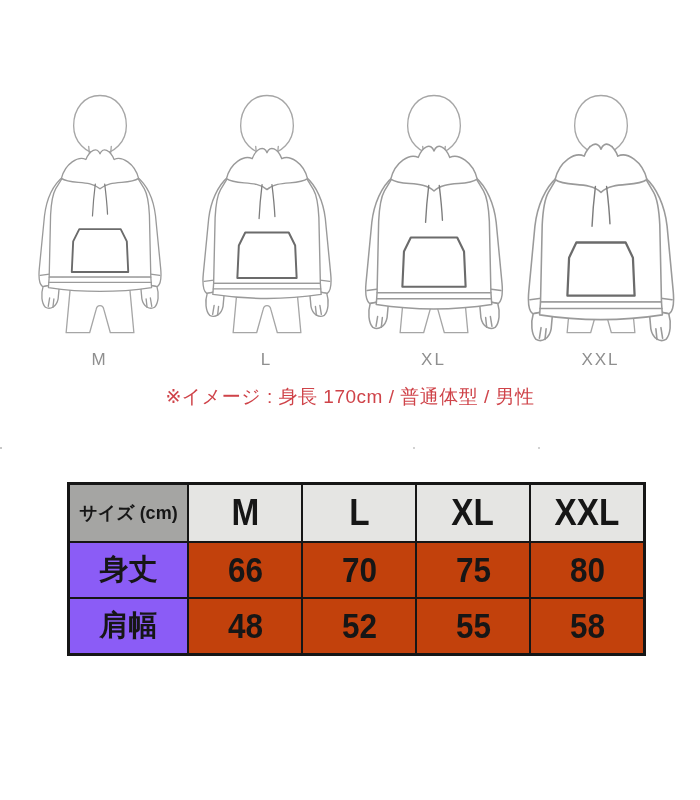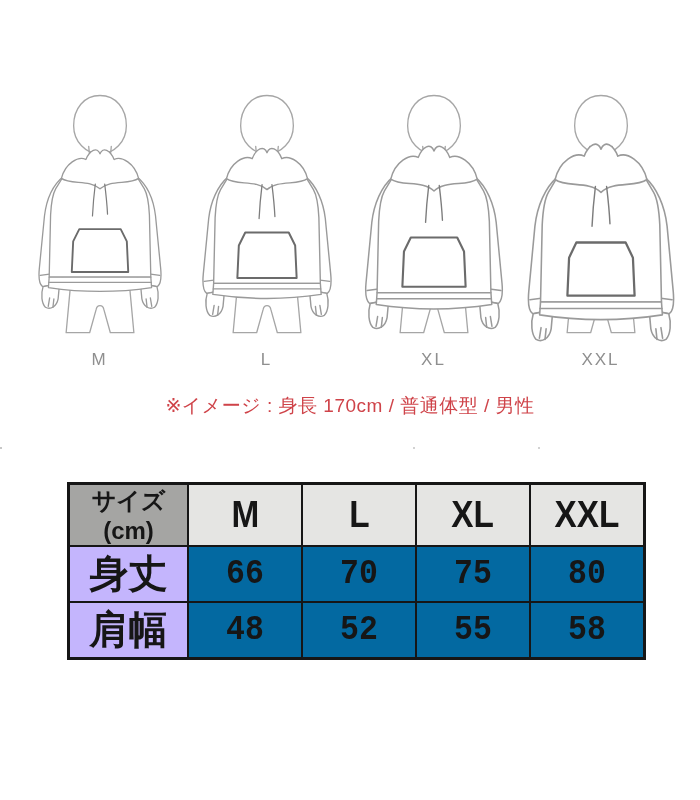--- a/index.html
+++ b/index.html
@@ -12,38 +12,38 @@
   .figure{width:167px;display:flex;flex-direction:column;align-items:center;}
   .fig-svg{display:block;}
   .fig-label{margin-top:2px;font-size:17px;letter-spacing:2px;color:#8f8f8f;}
   
   .hd{transform-box:view-box;transform-origin:85px 95px;}
   .fig-m  .hd{transform:none;}
   .fig-l  .hd{transform:scale(1.05,1.06);}
   .fig-xl .hd{transform:scale(1.12,1.15);}
   .fig-xxl .hd{transform:scale(1.19,1.24);}
   
-  .caption{margin-top:23px;text-align:center;font-size:19px;letter-spacing:.5px;color:#cf4349;}
+  .caption{margin-top:14px;text-align:center;font-size:19px;letter-spacing:.5px;color:#cf4349;}
   
   .dot{position:absolute;width:2px;height:2px;background:#c3c3c3;border-radius:50%;top:447px;}
   .dot:nth-child(1){left:145px}.dot:nth-child(2){left:287px}
   .dot:nth-child(3){left:413px}.dot:nth-child(4){left:538px}
   
   table.size{
     position:absolute;left:67px;top:482px;border-collapse:collapse;
     border:3px solid #161616;table-layout:fixed;
   }
   table.size th,table.size td{
     border:2px solid #161616;text-align:center;vertical-align:middle;
     padding:0;font-weight:bold;color:#161616;
   }
-  th.corner{width:117px;height:56px;background:#a5a5a3;font-size:24px;}
+  th.corner{width:117px;height:56px;background:#a5a5a3;font-size:18px;}
   th.colh{width:112px;height:56px;background:#e5e5e3;}
-  th.rowh{height:54px;background:#c4b5fd;font-size:39px;margin-left:12px;}
-  td.val{background:#0369a1;height:54px;font-family:Liberation Mono, monospace;}
+  th.rowh{height:54px;background:#8b5cf6;font-size:29px;margin-left:12px;}
+  td.val{background:#c2410c;height:54px;}
   .cond{display:inline-block;transform:scaleX(.9);font-weight:bold;}
   .colh .cond{font-size:37px;}
   .val  .cond{font-size:35px;}
 </style>
 </head>
 <body>
 
 <svg width="0" height="0" style="position:absolute" aria-hidden="true">
   <defs>
     <g id="sym-person" fill="#ffffff" stroke="#a6a6a6" stroke-width="1.4" stroke-linejoin="round" stroke-linecap="round">

